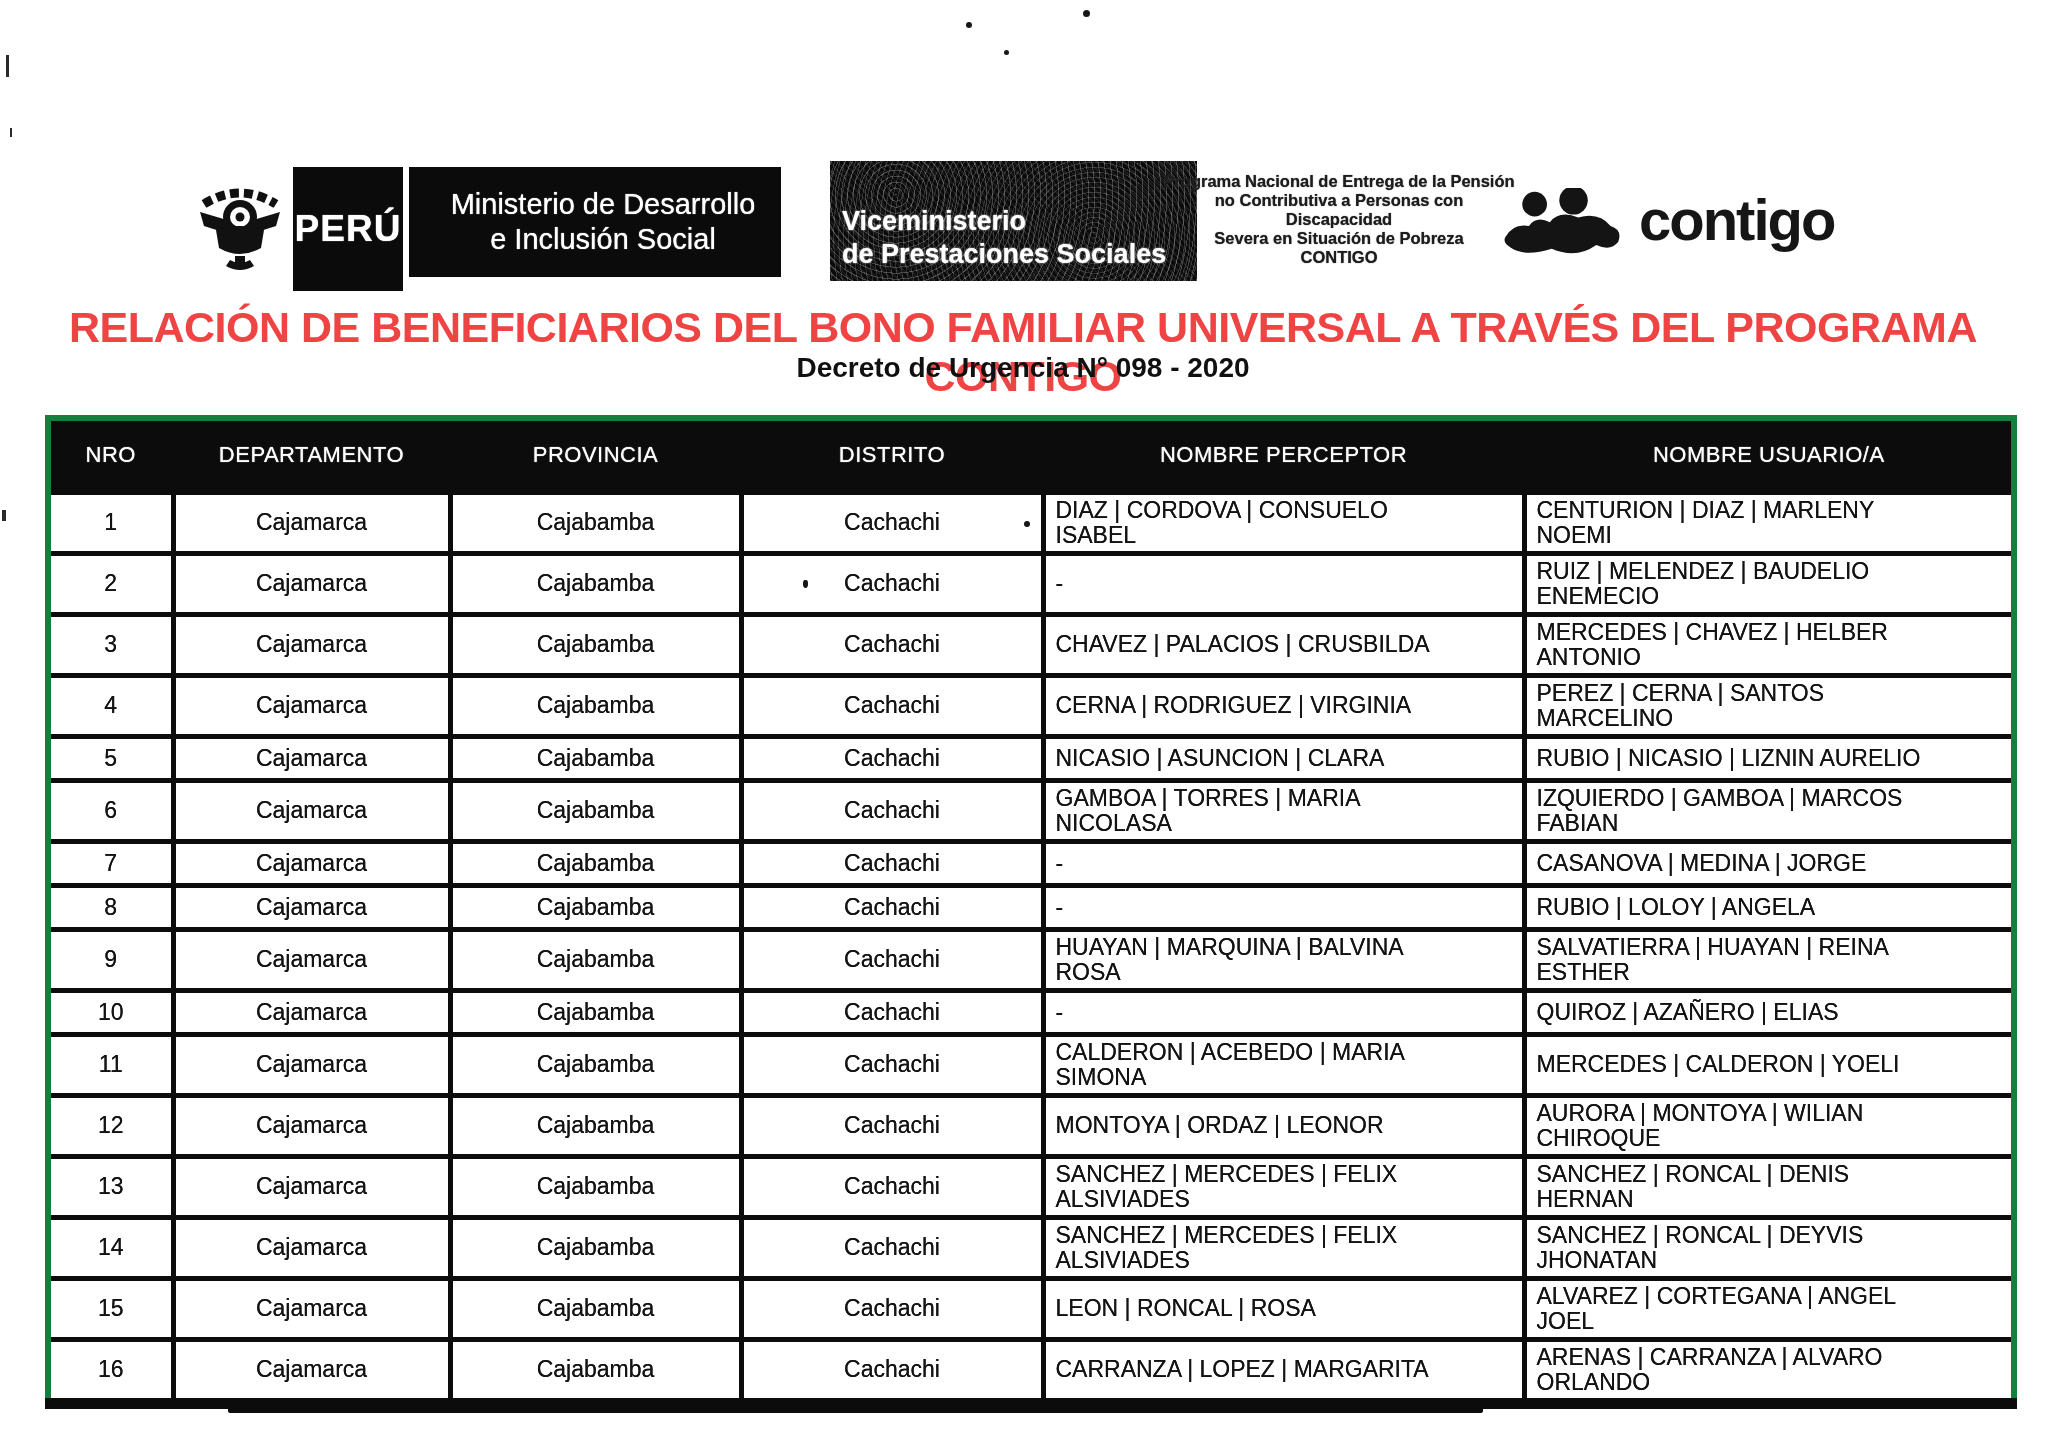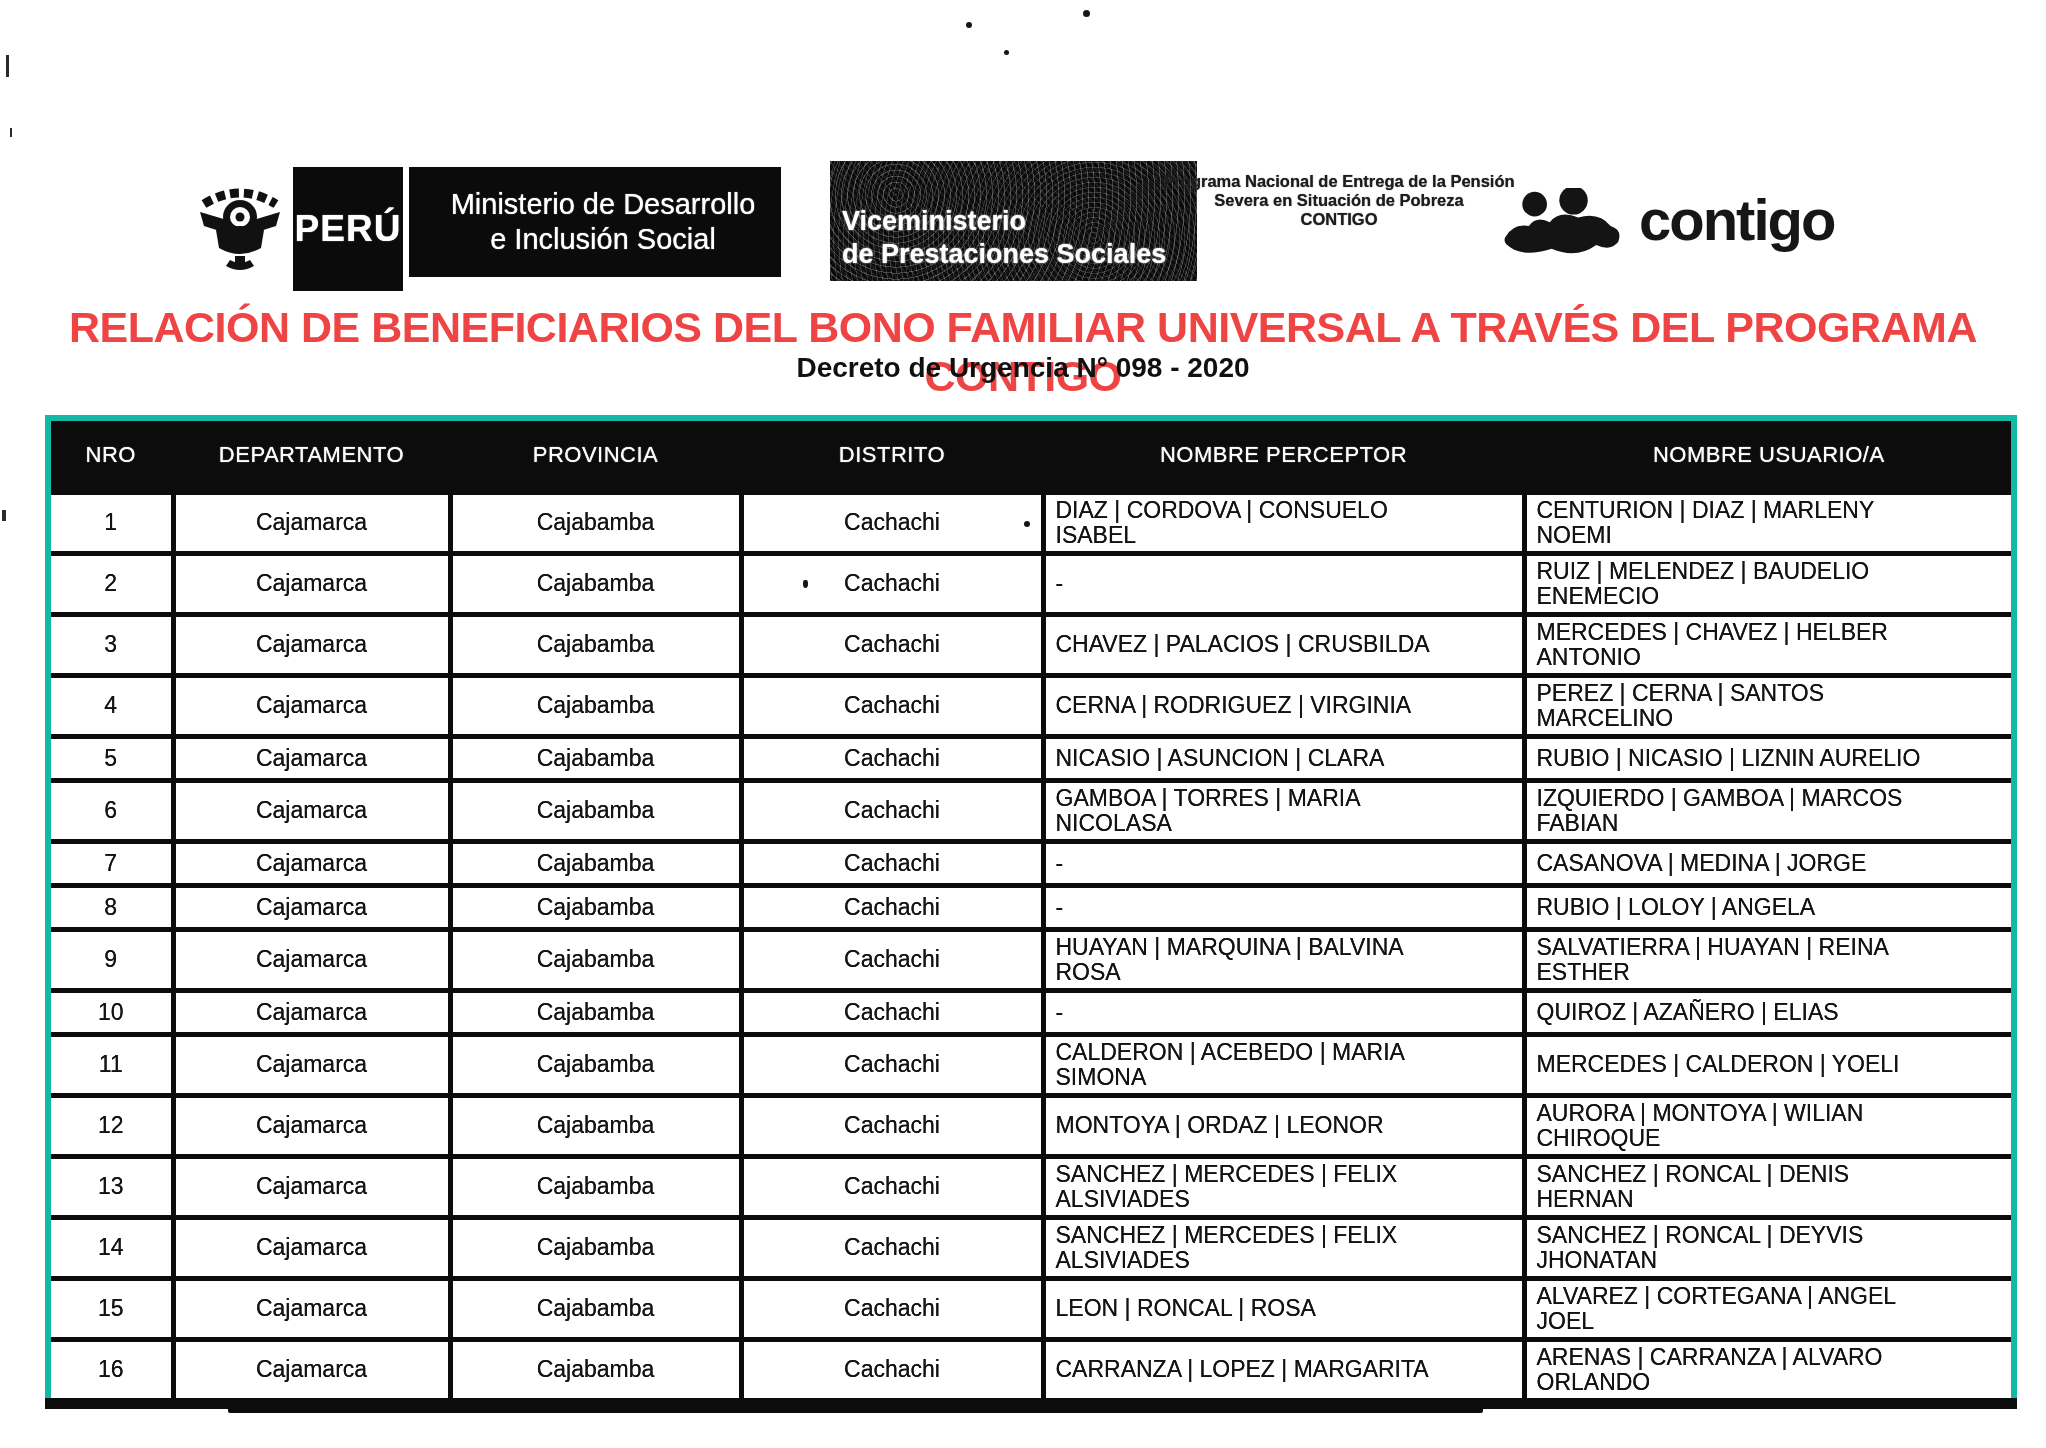--- a/index.html
+++ b/index.html
@@ -56,21 +56,21 @@
     background:#0c0c0c; color:#fdfdfd; height:74px;
     font-size:22px; font-weight:normal; letter-spacing:.5px;
     border:5px solid #0c0c0c; text-shadow:0 0 1px #eee;
   }
   table.benef td {
     border:5px solid #0c0c0c; height:44px;
     font-size:23px; line-height:25px; color:#131313;
     padding:3px 10px; vertical-align:middle;
     text-shadow:0 0 0.5px #222;
   }
-  table.benef { border:6px solid #14b8a6; }
+  table.benef { border:6px solid #15803d; }
   table.benef tr.r-last td { border-bottom-width:11px; }
   td.c-center { text-align:center; }
   td.c-name { text-align:left; white-space:pre-line; padding-left:14px; }
 
   
   .speck { position:absolute; background:#161616; border-radius:50%; }
   .tick  { position:absolute; background:#2a2a2a; }
   .smear { position:absolute; background:#0c0c0c; border-radius:2px; }
 </style>
 </head>
@@ -99,20 +99,21 @@
   <div class="t">e Inclusión Social</div>
 </div>
 
 <div class="black-box box-vice">
   <div class="t">Viceministerio</div>
   <div class="t">de Prestaciones Sociales</div>
 </div>
 
 <div class="program">
   <div class="t">Programa Nacional de Entrega de la Pensión</div>
+  <div class="t">no Contributiva a Personas con Discapacidad</div>
   <div class="t">Severa en Situación de Pobreza</div>
   <div class="t">CONTIGO</div>
 </div>
 
 <div class="contigo">
   <svg viewBox="0 0 130 78" xmlns="http://www.w3.org/2000/svg">
     <circle cx="33" cy="17" r="13" fill="#141414"></circle>
     <circle cx="74" cy="13" r="15" fill="#141414"></circle>
     <path d="M2 52 Q10 37 27 40 Q35 29 49 36 Q59 23 79 31 Q101 25 113 40 Q126 44 121 57 Q113 67 98 60 Q77 75 51 64 Q23 73 8 63 Q-1 58 2 52 Z" fill="#141414"></path>
   </svg>

